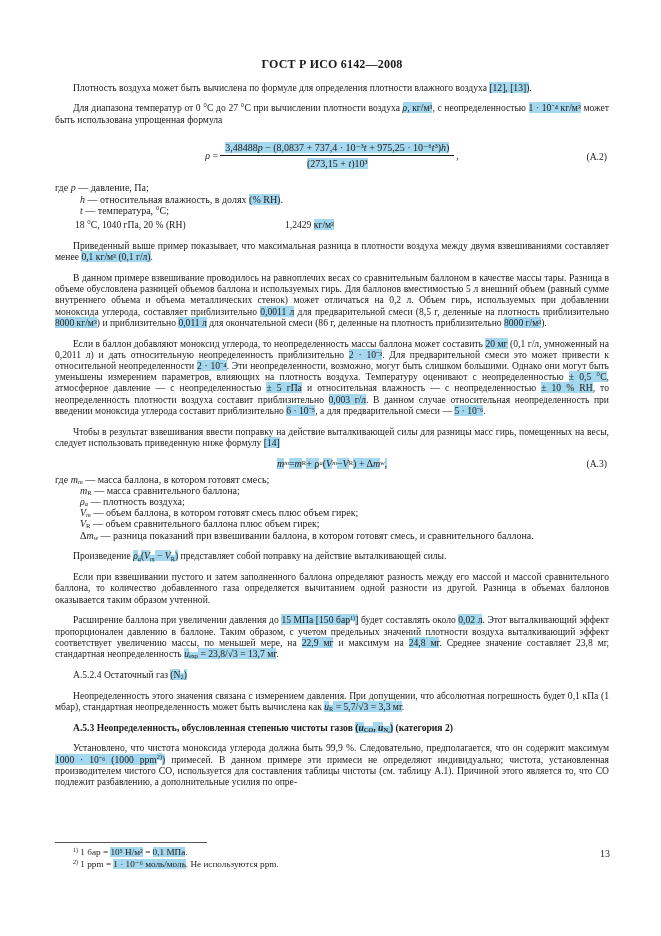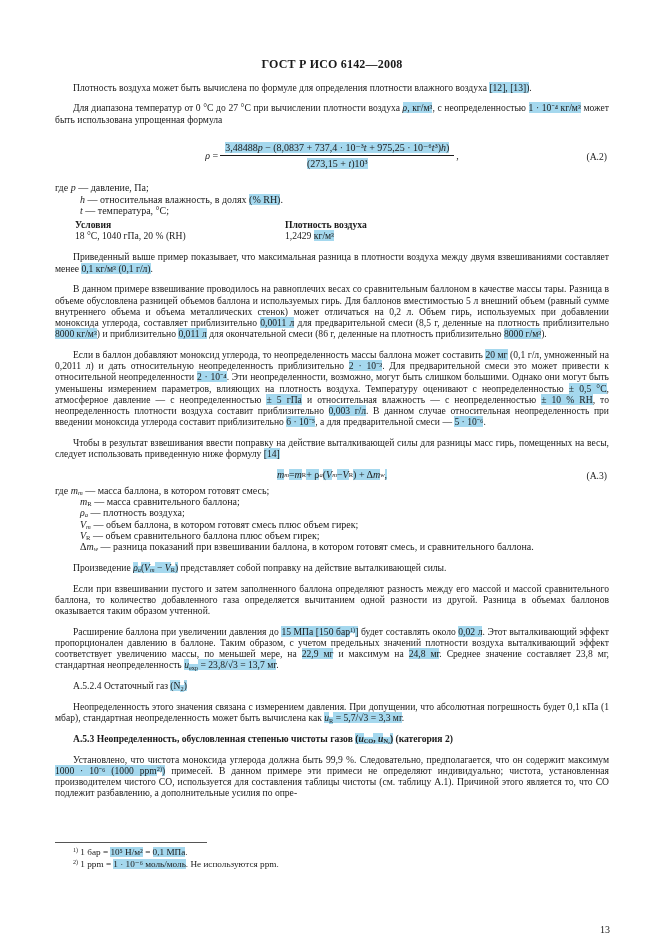--- a/index.html
+++ b/index.html
@@ -27,21 +27,21 @@
   .where-row{font-size:10px;line-height:11.2px;}
   .where-cont{padding-left:25px;}
   .mini-table{margin:3px 0 2px 20px;font-size:9.6px;line-height:11.4px;}
   .mini-table .row{display:flex;}
   .mini-table .c1{width:210px;}
   .h-sub{margin-top:4px;}
   .h-bold{margin:5px 0 3px;text-align:left;}
   .footnotes{position:absolute;left:55px;top:842px;width:554px;font-size:9.2px;line-height:11.6px;}
   .fn-rule{width:152px;border-top:1px solid #555;margin-bottom:4px;}
   .fn{text-indent:18px;}
-  .page-number{position:absolute;right:51px;top:924px;font-size:10px;}
+  .page-number{position:absolute;right:51px;top:848px;font-size:10px;}
 </style>
 </head>
 <body>
 
 <div class="page">
   <div class="content">
 
     <div class="doc-header">ГОСТ Р ИСО 6142—2008</div>
 
     <p class="para indent"><span>Плотность воздуха может быть вычислена по формуле для определения плотности влажного воздуха </span><span class="hl">[12], [13])</span><span>.</span></p>
@@ -59,24 +59,20 @@
       <span class="label">(А.2)</span>
     </div>
 
     <div>
       <div class="where-row"><span>где </span><span class="it">p</span><span> — давление, Па;</span></div>
       <div class="where-row where-cont"><span class="it">h</span><span> — относительная влажность, в долях </span><span class="hl">(% RH)</span><span>.</span></div>
       <div class="where-row where-cont"><span class="it">t</span><span> — температура, °С;</span></div>
     </div>
 
     <div class="mini-table">
-      <div class="row">
-        <div class="c1"><span class="b">Условия</span></div>
-        <div class="c2"><span class="b">Плотность воздуха</span></div>
-      </div>
       <div class="row">
         <div class="c1"><span>18 °С, 1040 гПа, 20 % (RH)</span></div>
         <div class="c2"><span>1,2429 </span><span class="hl">кг/м³</span></div>
       </div>
     </div>
 
     <p class="para indent"><span>Приведенный выше пример показывает, что максимальная разница в плотности воздуха между двумя взвешиваниями составляет менее </span><span class="hl">0,1 кг/м³ (0,1 г/л)</span><span>.</span></p>
     <p class="para indent"><span>В данном примере взвешивание проводилось на равноплечих весах со сравнительным баллоном в качестве массы тары. Разница в объеме обусловлена разницей объемов баллона и используемых гирь. Для баллонов вместимостью 5 л внешний объем (равный сумме внутреннего объема и объема металлических стенок) может отличаться на 0,2 л. Объем гирь, используемых при добавлении моноксида углерода, составляет приблизительно </span><span class="hl">0,0011 л</span><span> для предварительной смеси (8,5 г, деленные на плотность приблизительно </span><span class="hl">8000 кг/м³</span><span>) и приблизительно </span><span class="hl">0,011 л</span><span> для окончательной смеси (86 г, деленные на плотность приблизительно </span><span class="hl">8000 г/м³</span><span>).</span></p>
     <p class="para indent"><span>Если в баллон добавляют моноксид углерода, то неопределенность массы баллона может составить </span><span class="hl">20 мг</span><span> (0,1 г/л, умноженный на 0,2011 л) и дать относительную неопределенность приблизительно </span><span class="hl">2 · 10⁻³</span><span>. Для предварительной смеси это может привести к относительной неопределенности </span><span class="hl">2 · 10⁻⁴</span><span>. Эти неопределенности, возможно, могут быть слишком большими. Однако они могут быть уменьшены измерением параметров, влияющих на плотность воздуха. Температуру оценивают с неопределенностью </span><span class="hl">± 0,5 °С</span><span>, атмосферное давление — с неопределенностью </span><span class="hl">± 5 гПа</span><span> и относительная влажность — с неопределенностью </span><span class="hl">± 10 % RH</span><span>, то неопределенность плотности воздуха составит приблизительно </span><span class="hl">0,003 г/л</span><span>. В данном случае относительная неопределенность при введении моноксида углерода составит приблизительно </span><span class="hl">6 · 10⁻⁵</span><span>, а для предварительной смеси — </span><span class="hl">5 · 10⁻⁶</span><span>.</span></p>
     <p class="para indent"><span>Чтобы в результат взвешивания ввести поправку на действие выталкивающей силы для разницы масс гирь, помещенных на весы, следует использовать приведенную ниже формулу </span><span class="hl">[14]</span></p>

